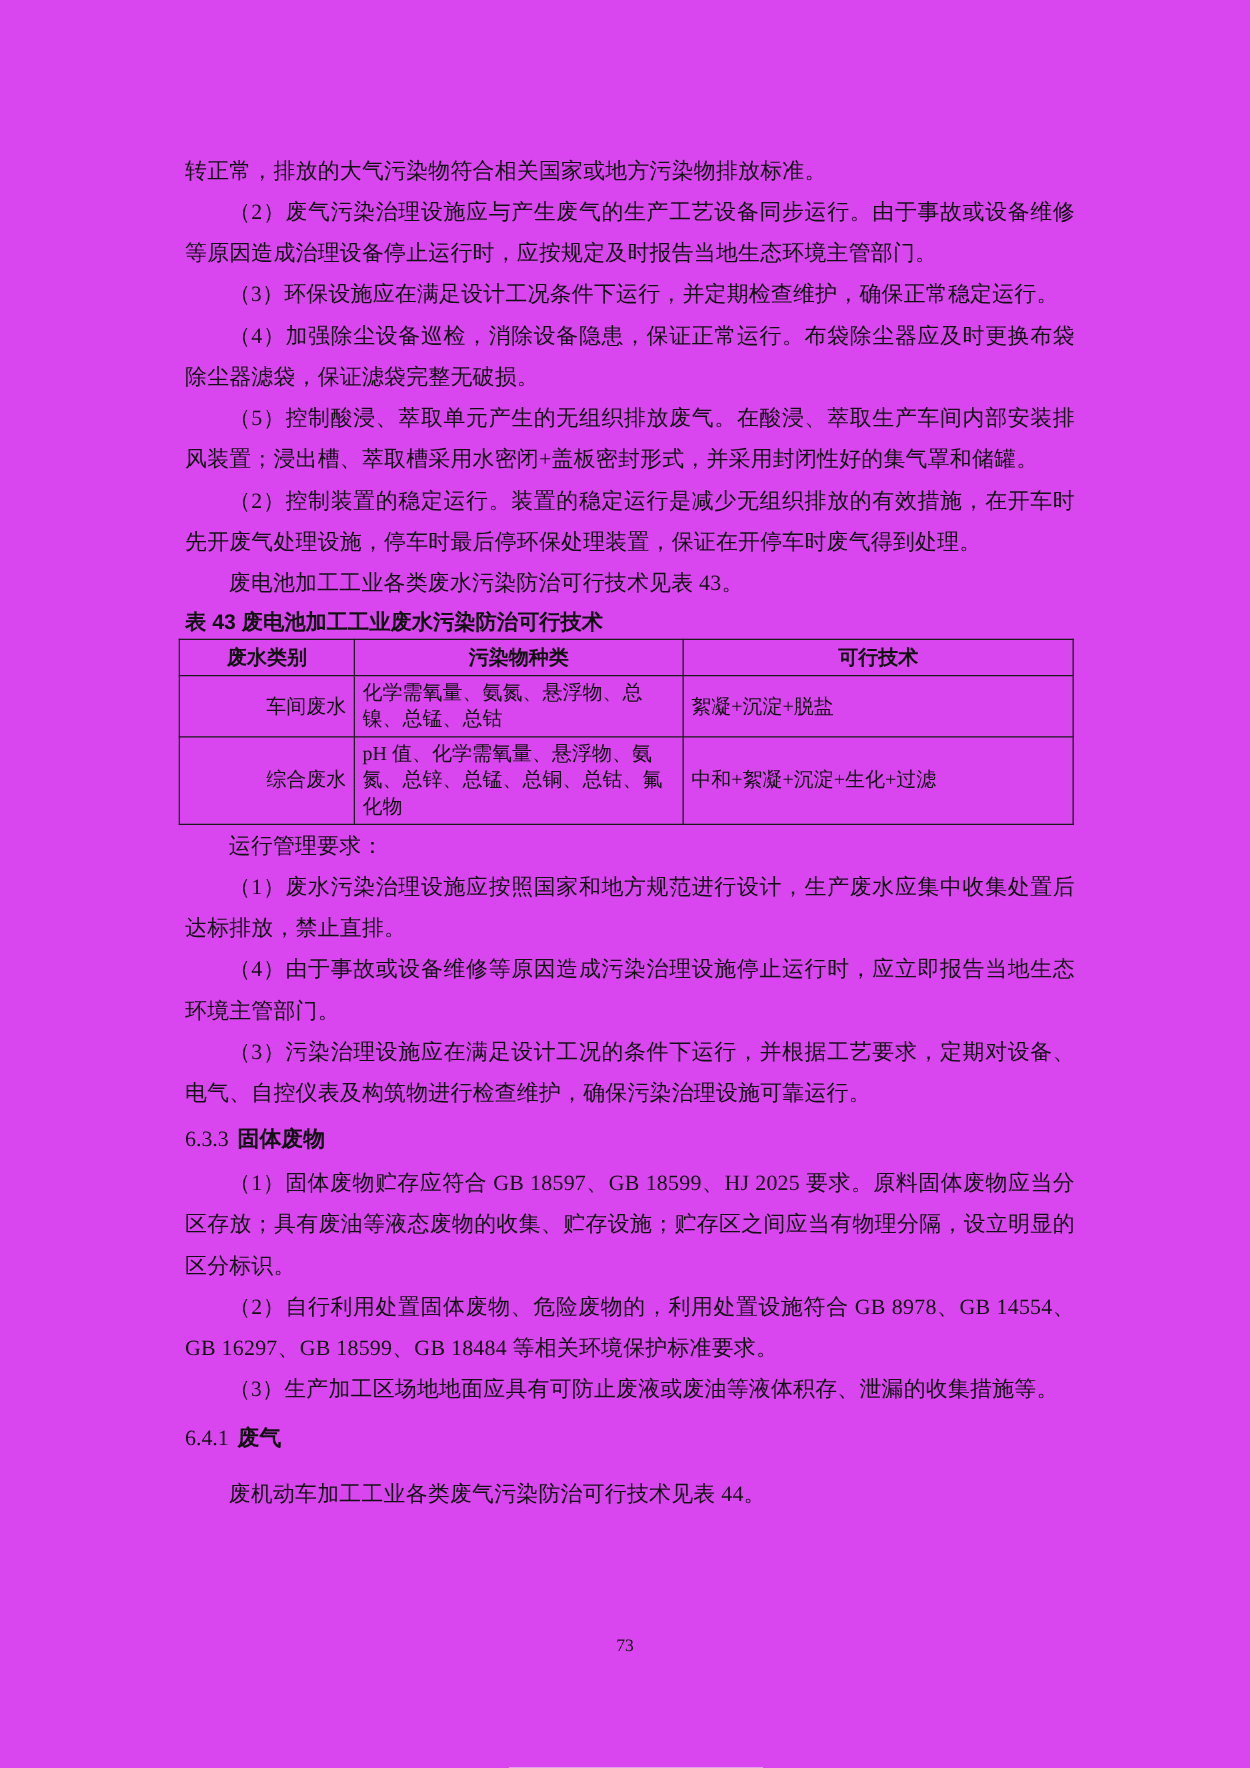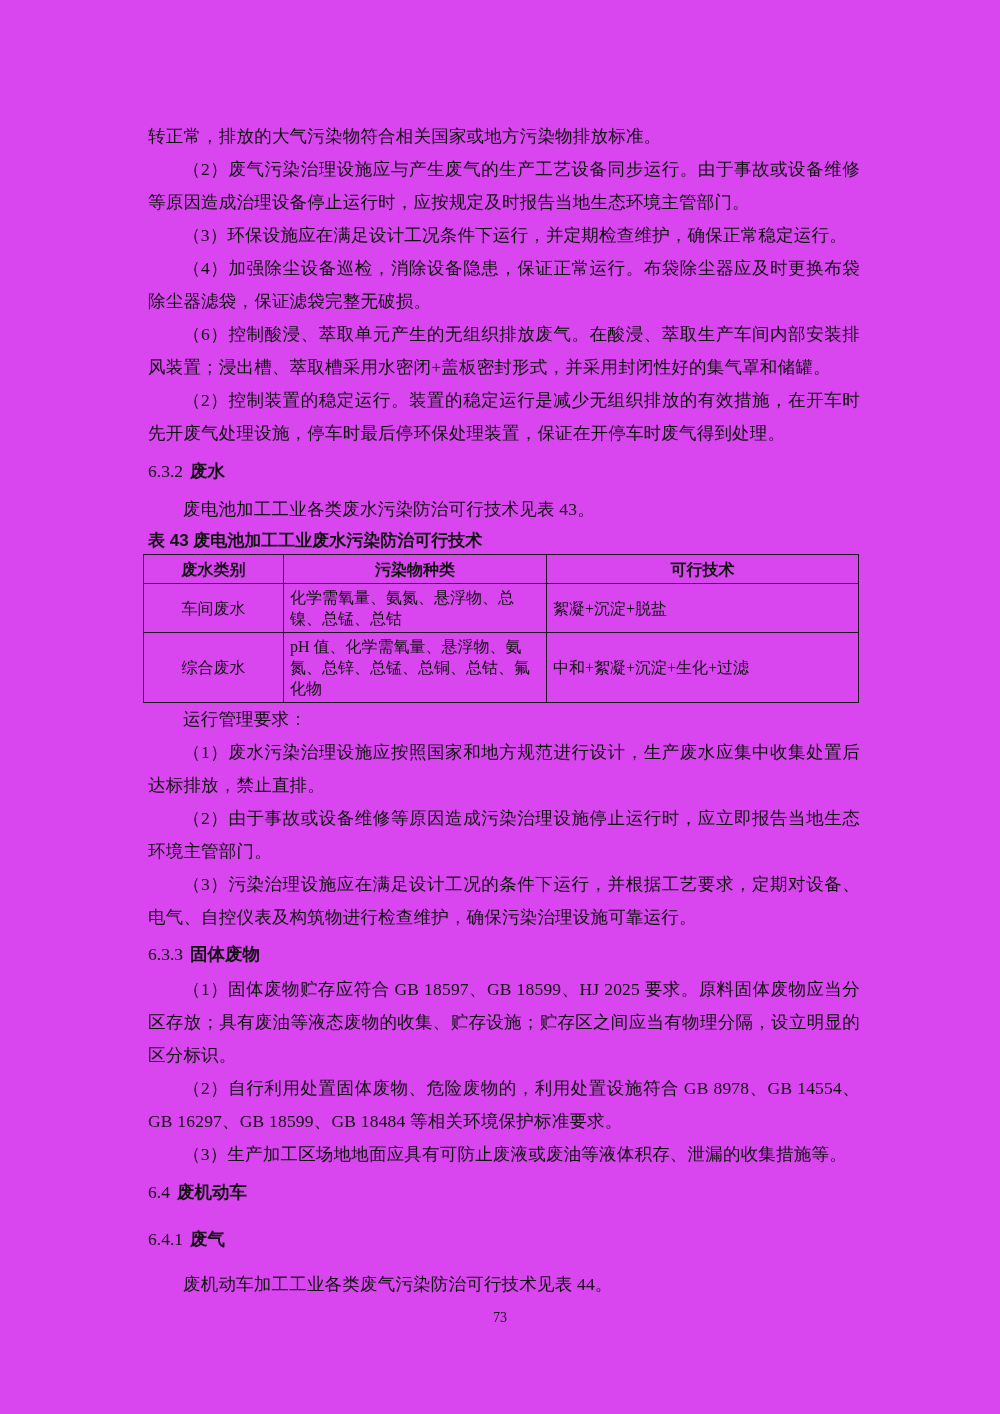--- a/index.html
+++ b/index.html
@@ -70,21 +70,21 @@
     box-sizing:border-box;
   }
   table.ptable th{
     font-family:"Liberation Sans","DejaVu Sans",sans-serif;
     font-weight:700;
     text-align:center;
     height:29px;
     padding:2px 4px;
   }
   table.ptable td{height:42px;}
-  .col-type{width:140px;text-align:center;}
+  .col-type{width:140px;text-align:right;}
   .col-poll{width:263px;text-align:left;margin-left:36px;}
   .col-tech{width:312px;text-align:left;padding-left:10px;}
   .after-table{margin-top:27px;}
   .page-number{
     position:absolute;
     top:1308px;left:0;
     width:100%;
     text-align:center;
     font-size:14px;
     line-height:20px;
@@ -94,24 +94,23 @@
 <body>
 
 <div class="page">
   <div class="content">
 
     <p class="body">转正常，排放的大气污染物符合相关国家或地方污染物排放标准。</p>
     <p class="body indent">（2）废气污染治理设施应与产生废气的生产工艺设备同步运行。由于事故或设备维修等原因造成治理设备停止运行时，应按规定及时报告当地生态环境主管部门。</p>
     <p class="body indent">（3）环保设施应在满足设计工况条件下运行，并定期检查维护，确保正常稳定运行。</p>
     <p class="body indent">（4）加强除尘设备巡检，消除设备隐患，保证正常运行。布袋除尘器应及时更换布袋除尘器滤袋，保证滤袋完整无破损。</p>
 
-    <p class="body indent">（6）控制酸浸、萃取单元产生的无组织排放废气。在酸浸、萃取生产车间内部安装排风装置；浸出槽、萃取槽采用水密闭+盖板密封形式，并采用封闭性好的集气罩和储罐。</p>
+    <p class="body indent">（5）控制酸浸、萃取单元产生的无组织排放废气。在酸浸、萃取生产车间内部安装排风装置；浸出槽、萃取槽采用水密闭+盖板密封形式，并采用封闭性好的集气罩和储罐。</p>
     <p class="body indent">（2）控制装置的稳定运行。装置的稳定运行是减少无组织排放的有效措施，在开车时先开废气处理设施，停车时最后停环保处理装置，保证在开停车时废气得到处理。</p>
 
-    <p class="heading h632"><span class="hnum">6.3.2</span><span class="htitle">废水</span></p>
     <p class="body indent">废电池加工工业各类废水污染防治可行技术见表 43。</p>
 
     <p class="table-caption">表 43 废电池加工工业废水污染防治可行技术</p>
     <table class="ptable">
       <thead>
         <tr>
           <th class="col-type">废水类别</th>
           <th class="col-poll">污染物种类</th>
           <th class="col-tech">可行技术</th>
         </tr>
@@ -125,29 +124,28 @@
         <tr>
           <td class="col-type">综合废水</td>
           <td class="col-poll">pH 值、化学需氧量、悬浮物、氨氮、总锌、总锰、总铜、总钴、氟化物</td>
           <td class="col-tech">中和+絮凝+沉淀+生化+过滤</td>
         </tr>
       </tbody>
     </table>
 
     <p class="body indent after-table">运行管理要求：</p>
     <p class="body indent">（1）废水污染治理设施应按照国家和地方规范进行设计，生产废水应集中收集处置后达标排放，禁止直排。</p>
-    <p class="body indent">（2）由于事故或设备维修等原因造成污染治理设施停止运行时，应立即报告当地生态环境主管部门。</p>
+    <p class="body indent">（4）由于事故或设备维修等原因造成污染治理设施停止运行时，应立即报告当地生态环境主管部门。</p>
     <p class="body indent">（3）污染治理设施应在满足设计工况的条件下运行，并根据工艺要求，定期对设备、电气、自控仪表及构筑物进行检查维护，确保污染治理设施可靠运行。</p>
 
     <p class="heading h633"><span class="hnum">6.3.3</span><span class="htitle">固体废物</span></p>
     <p class="body indent">（1）固体废物贮存应符合 GB 18597、GB 18599、HJ 2025 要求。原料固体废物应当分区存放；具有废油等液态废物的收集、贮存设施；贮存区之间应当有物理分隔，设立明显的区分标识。</p>
     <p class="body indent">（2）自行利用处置固体废物、危险废物的，利用处置设施符合 GB 8978、GB 14554、GB 16297、GB 18599、GB 18484 等相关环境保护标准要求。</p>
     <p class="body indent">（3）生产加工区场地地面应具有可防止废液或废油等液体积存、泄漏的收集措施等。</p>
 
-    <p class="heading h64"><span class="hnum">6.4</span><span class="htitle">废机动车</span></p>
 
     <p class="heading h641"><span class="hnum">6.4.1</span><span class="htitle">废气</span></p>
     <p class="body indent">废机动车加工工业各类废气污染防治可行技术见表 44。</p>
 
   </div>
 
   <div class="page-number">73</div>
 </div>
 
 </body></html>

